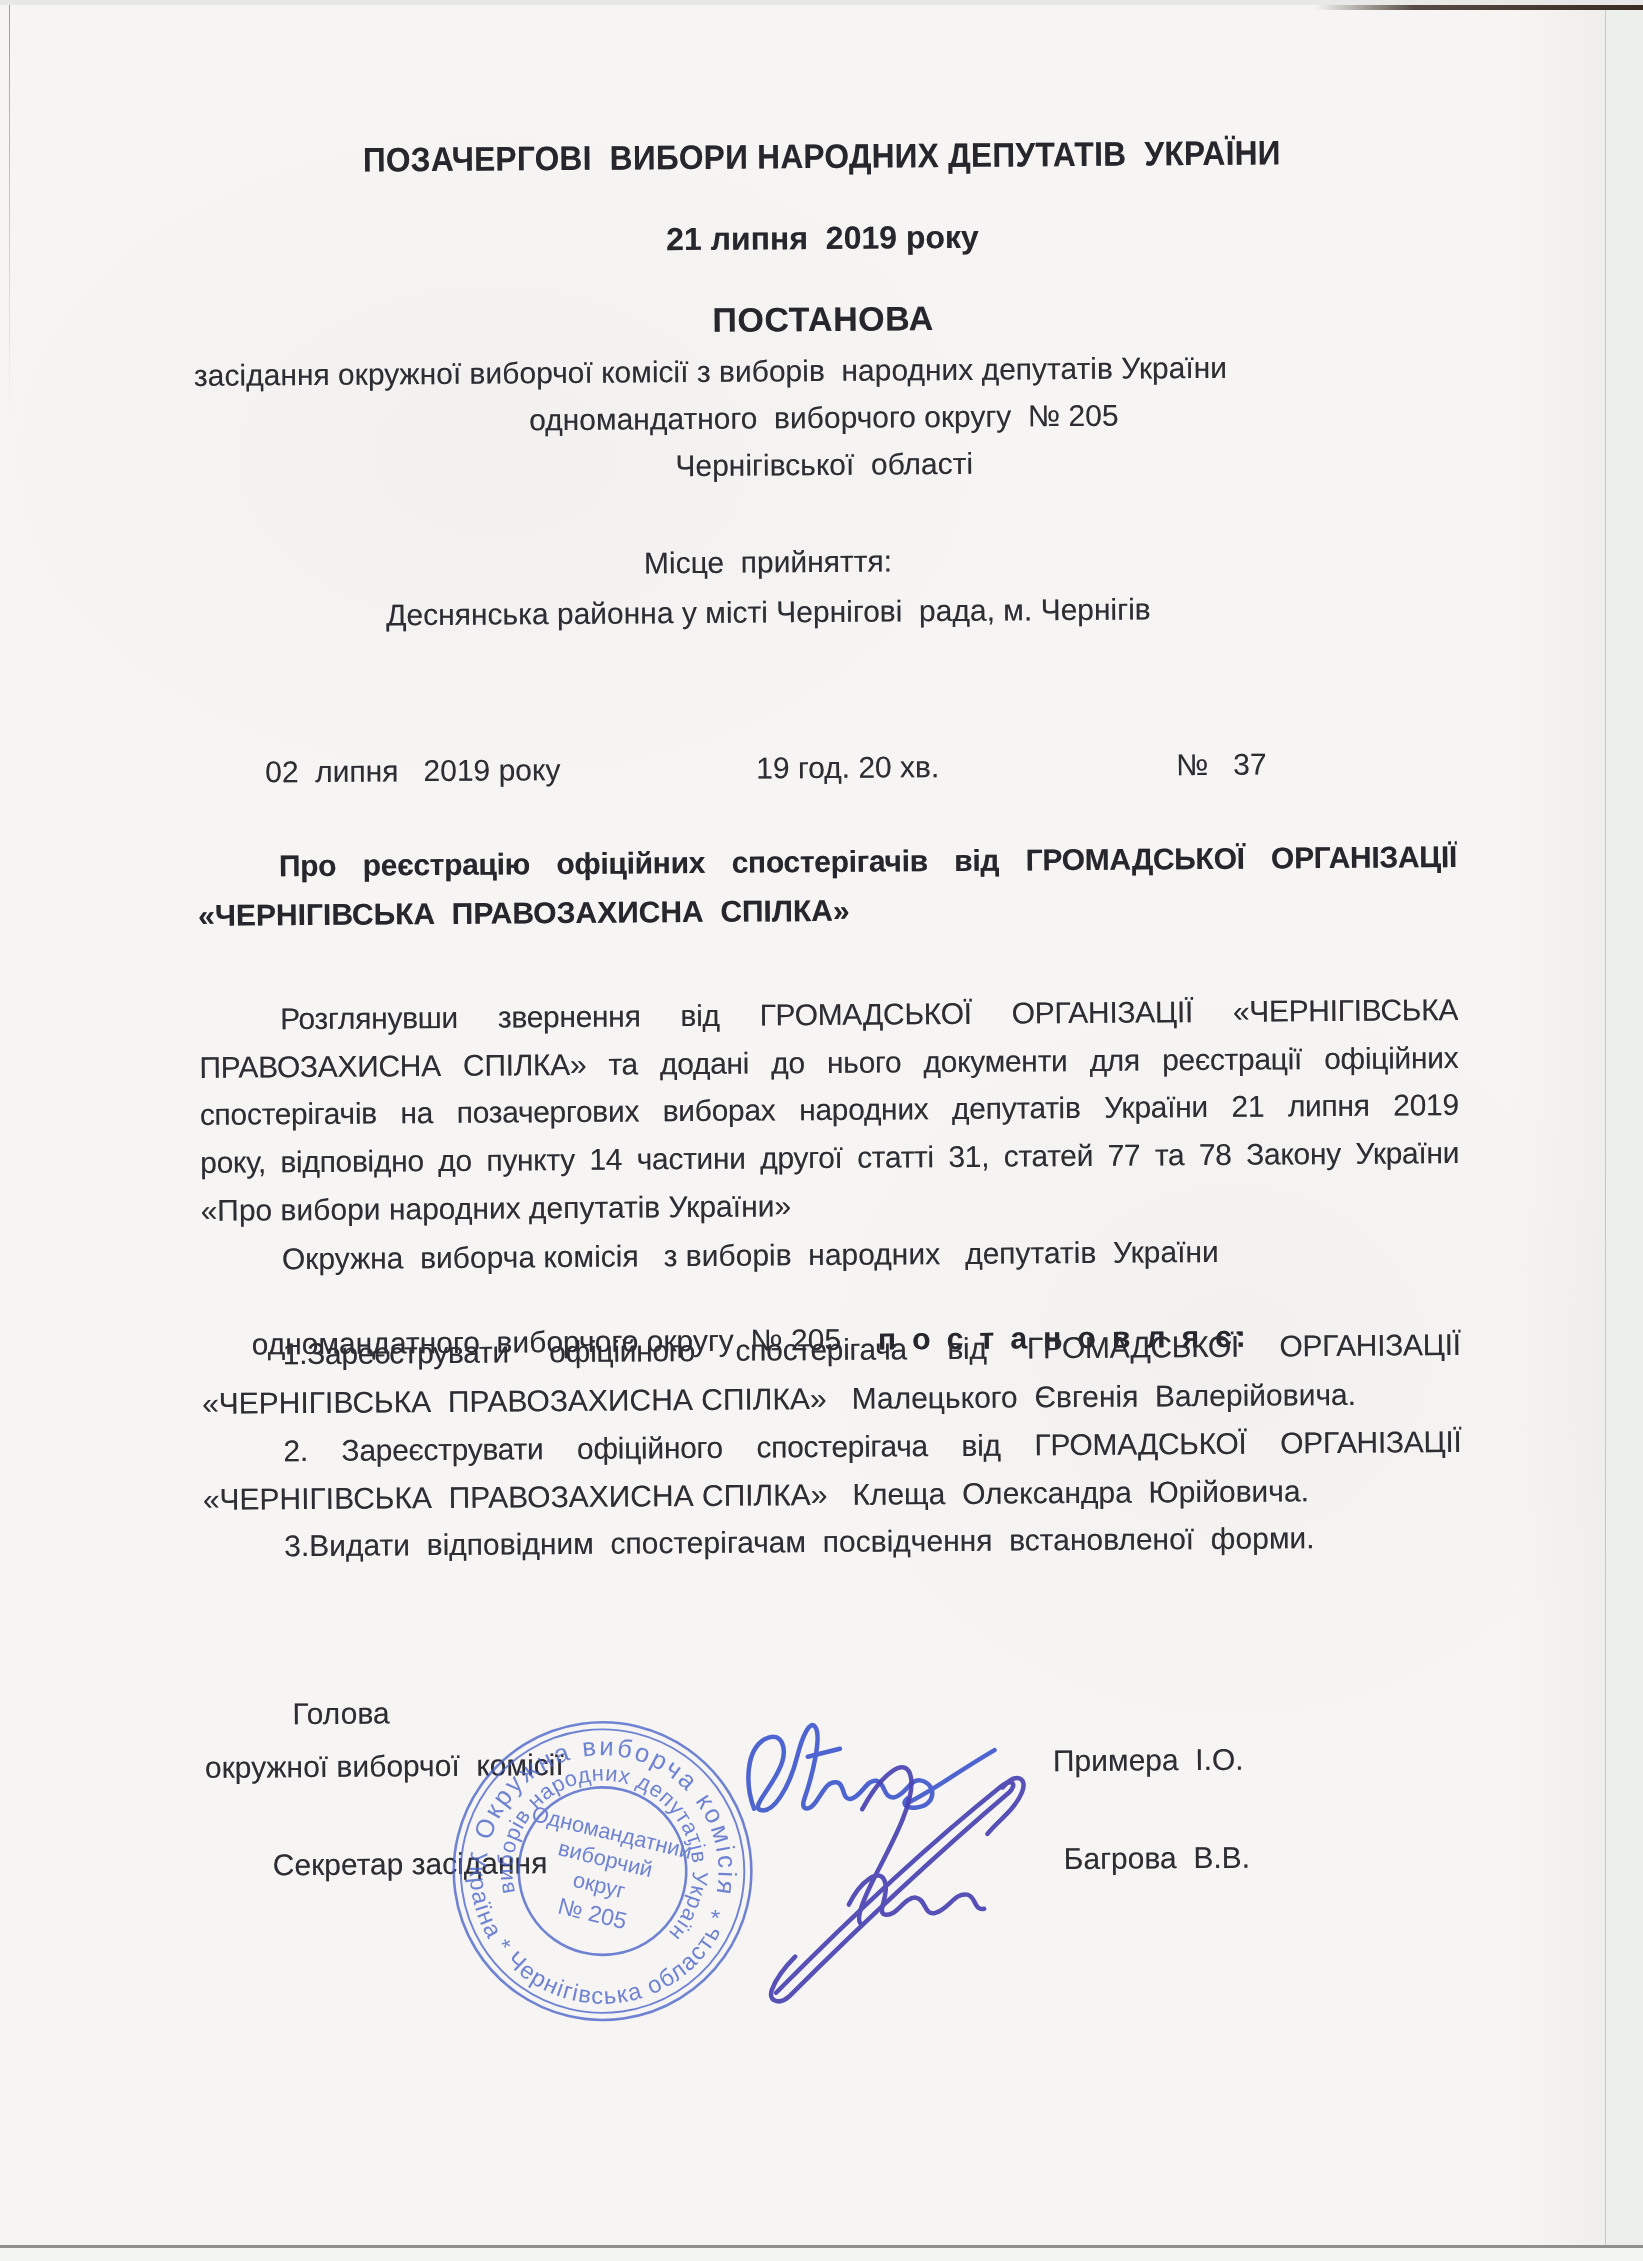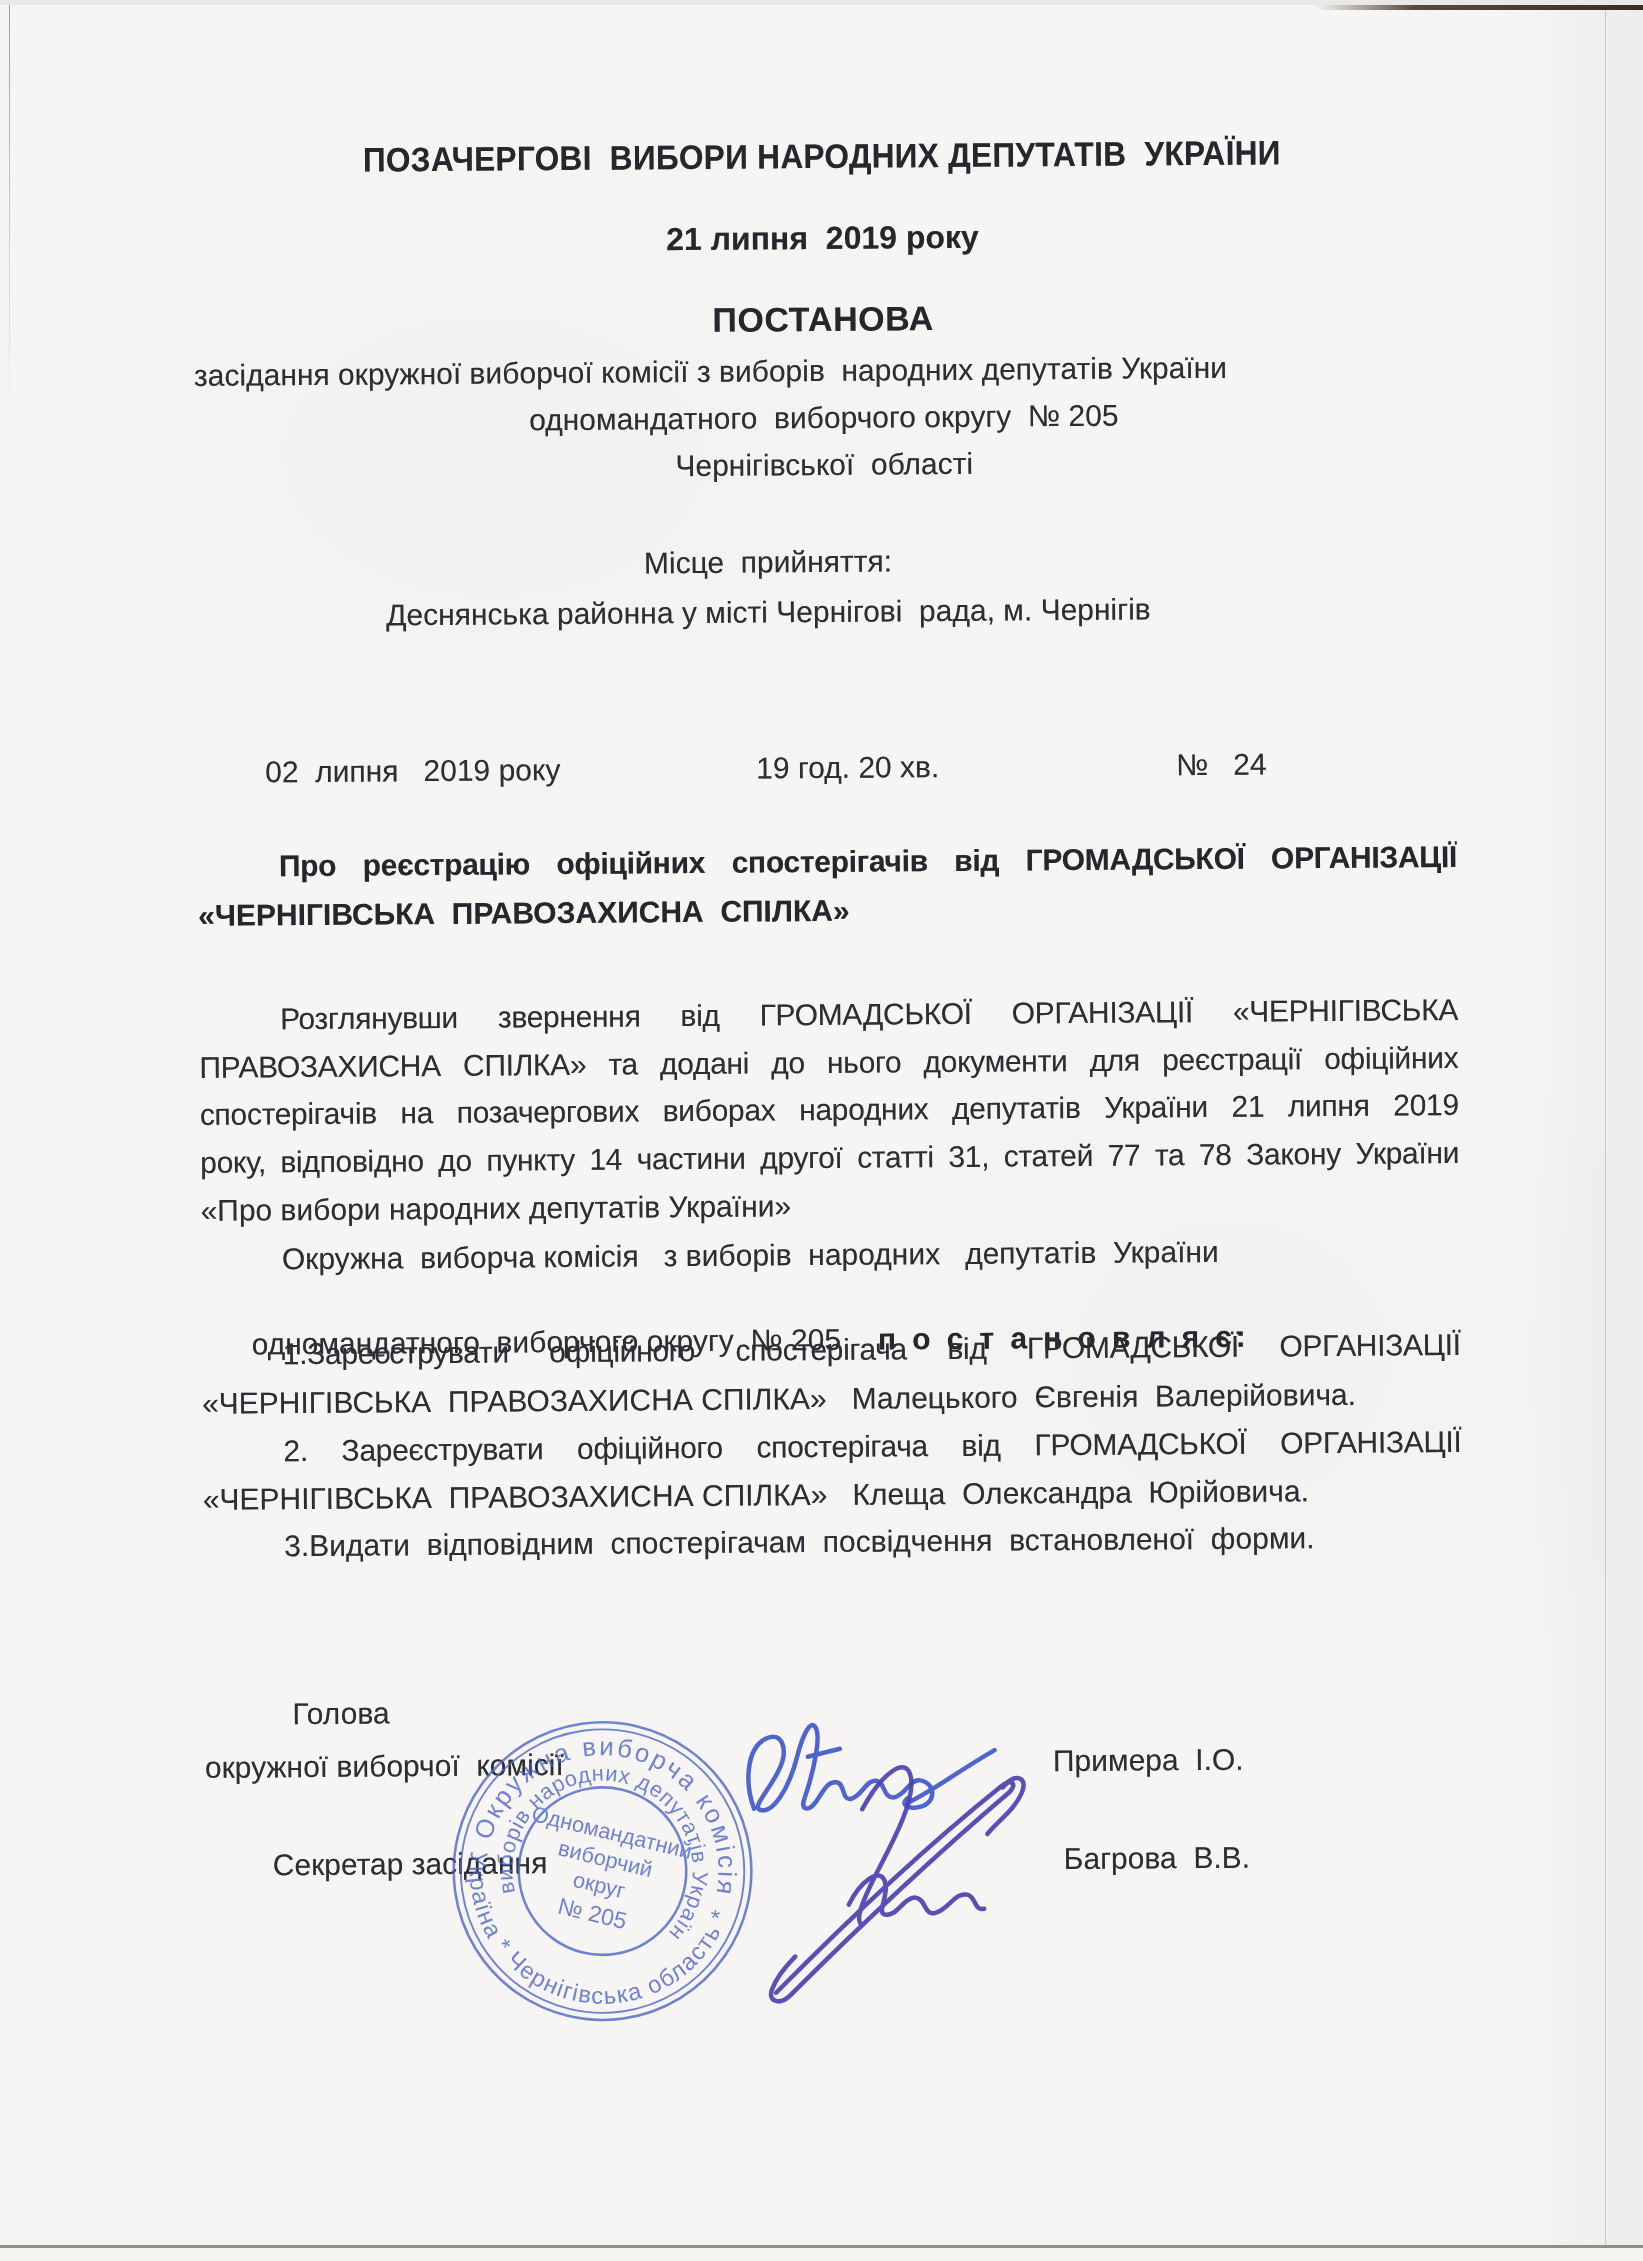--- a/index.html
+++ b/index.html
@@ -65,21 +65,21 @@
     <div class="t" style="top:347px">засідання окружної виборчої комісії з виборів  народних депутатів України</div>
     <div class="t c" style="top:394px">одномандатного  виборчого округу  № 205</div>
     <div class="t c" style="top:441px">Чернігівської  області</div>
 
     <div class="t c shift-left" style="top:538px">Місце  прийняття:</div>
     <div class="t c shift-left" style="top:588px">Деснянська районна у місті Чернігові  рада, м. Чернігів</div>
 
     <div class="t" style="top:744px;height:39px">
       <span class="meta-item m-date">02  липня   2019 року</span>
       <span class="meta-item m-time">19 год. 20 хв.</span>
-      <span class="meta-item m-num">№   24</span>
+      <span class="meta-item m-num">№   37</span>
     </div>
 
     <div class="t b jl ind" style="top:838px">Про реєстрацію офіційних спостерігачів від ГРОМАДСЬКОЇ ОРГАНІЗАЦІЇ</div>
     <div class="t b" style="top:887px">«ЧЕРНІГІВСЬКА  ПРАВОЗАХИСНА  СПІЛКА»</div>
 
     <div class="t jl ind" style="top:991px">Розглянувши звернення від ГРОМАДСЬКОЇ ОРГАНІЗАЦІЇ «ЧЕРНІГІВСЬКА</div>
     <div class="t jl" style="top:1039px">ПРАВОЗАХИСНА СПІЛКА» та додані до нього документи для реєстрації офіційних</div>
     <div class="t jl" style="top:1086px">спостерігачів на позачергових виборах народних депутатів України 21 липня 2019</div>
     <div class="t jl" style="top:1134px">року, відповідно до пункту 14 частини другої статті 31, статей 77 та 78 Закону України</div>
     <div class="t" style="top:1182px">«Про вибори народних депутатів України»</div>

